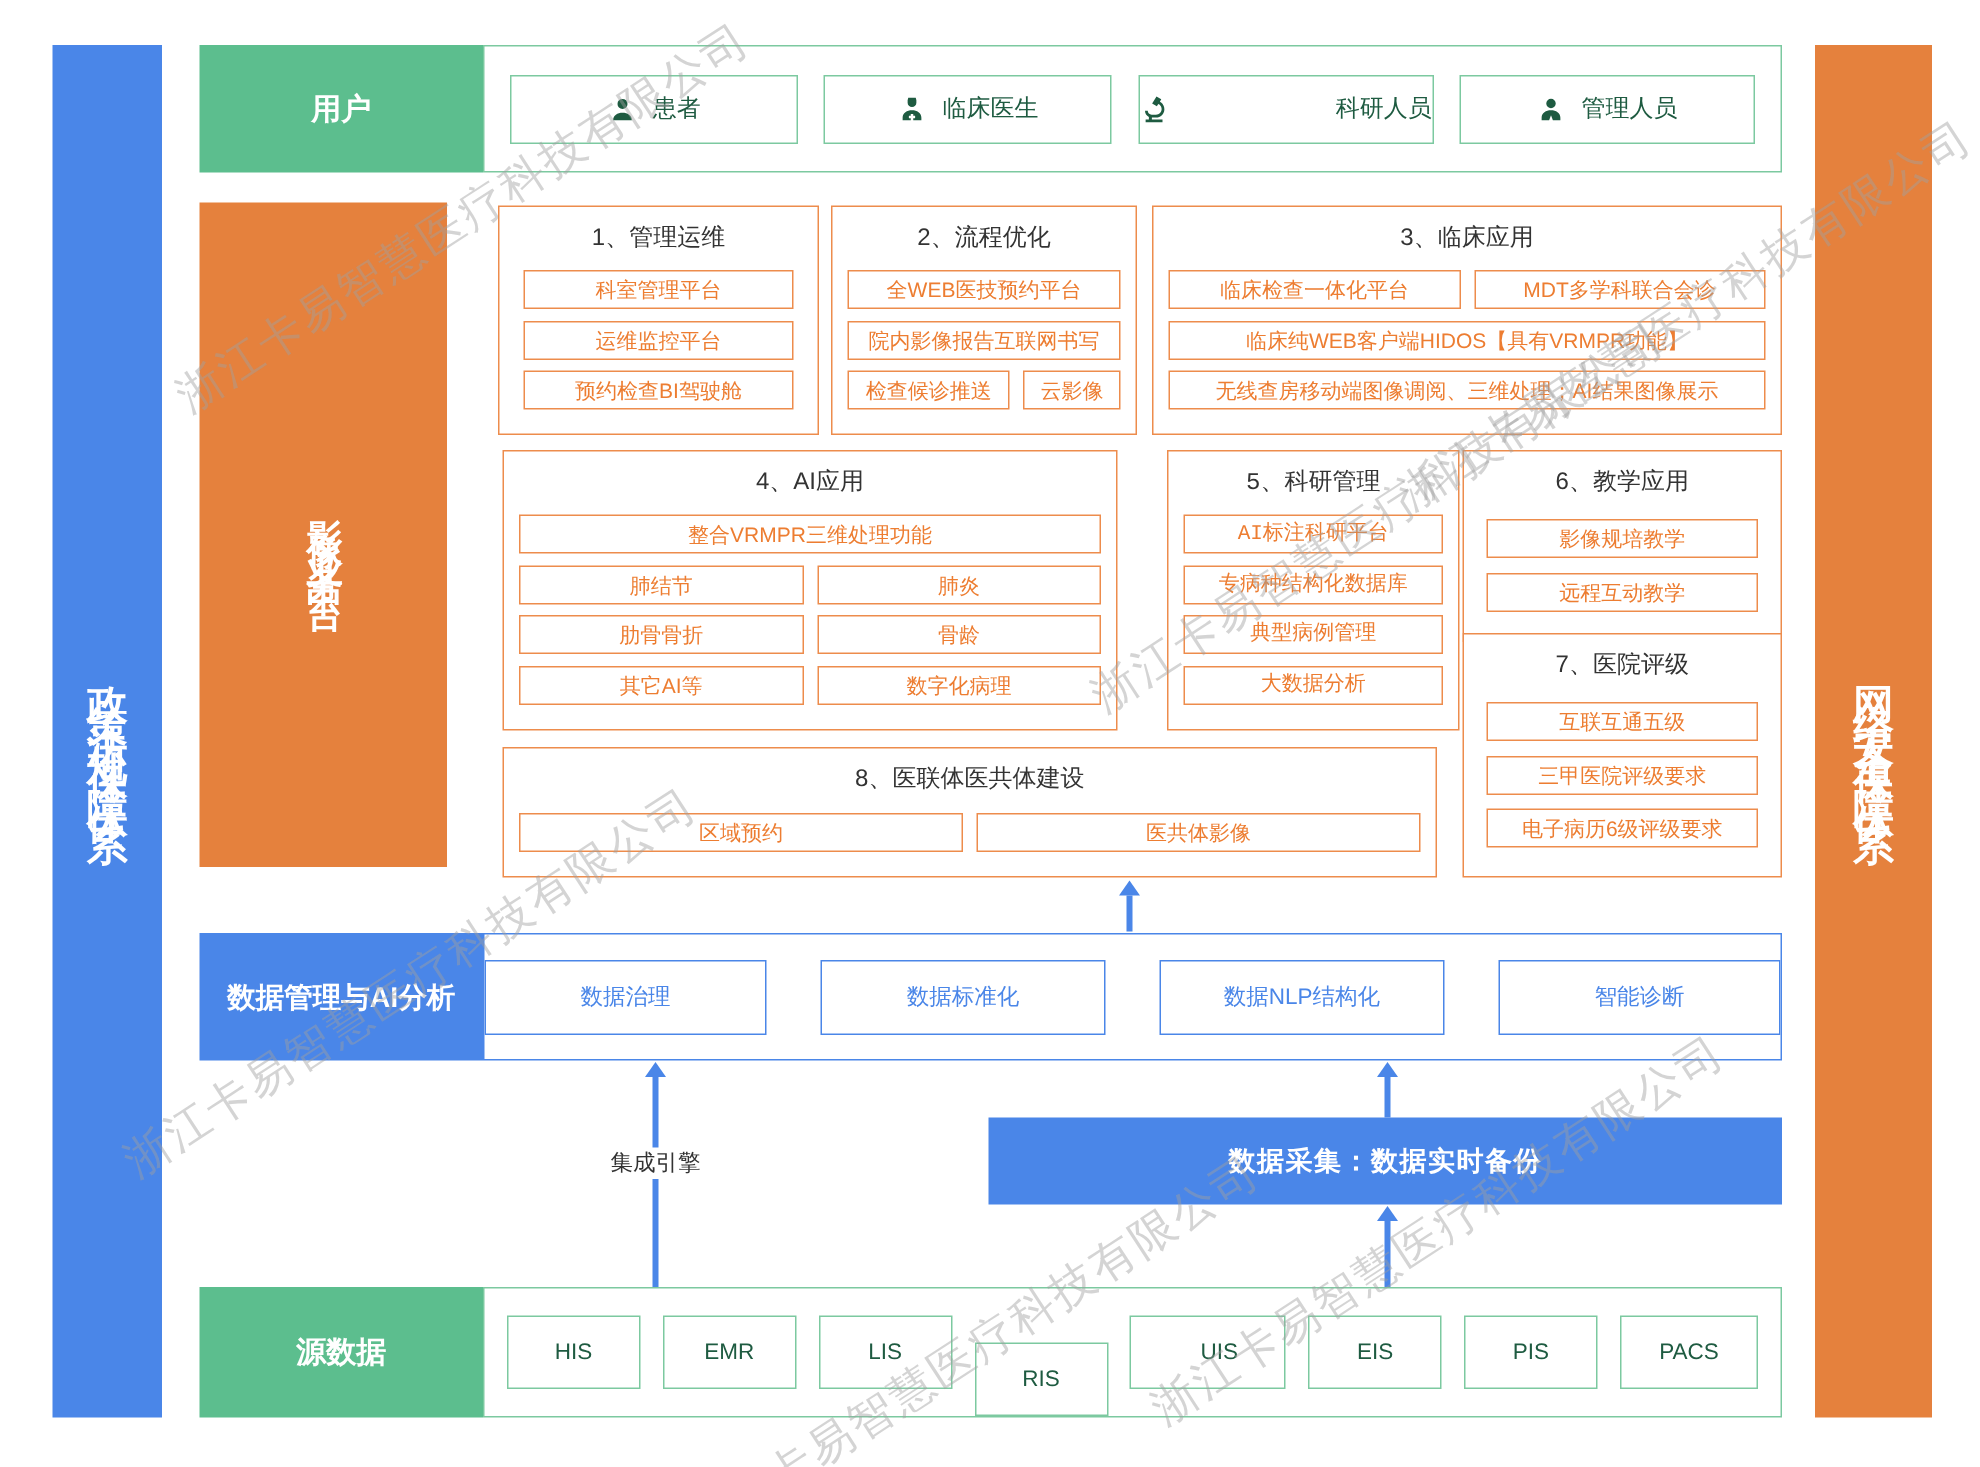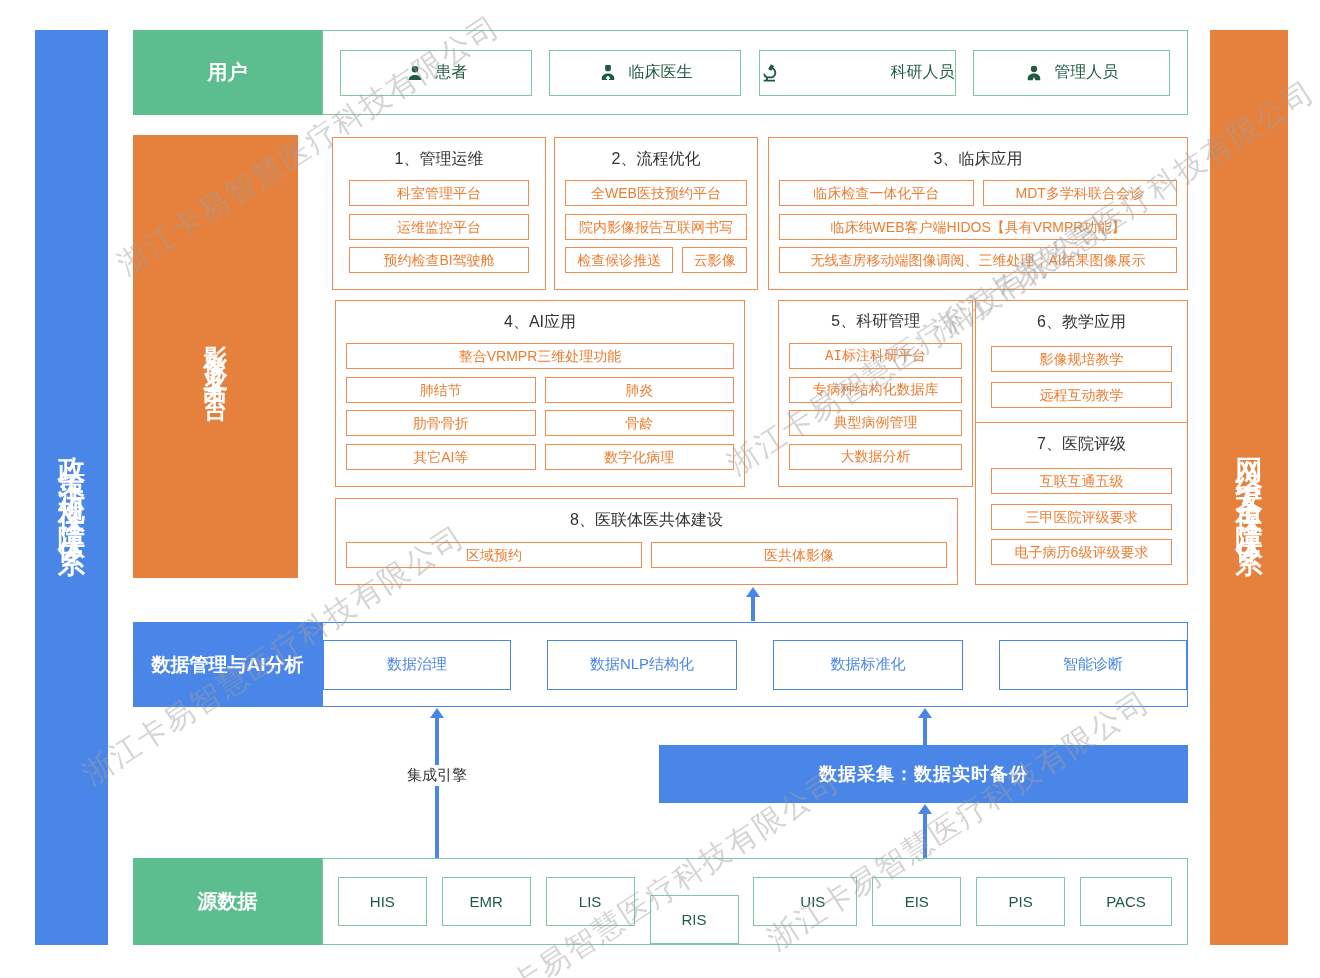--- a/index.html
+++ b/index.html
@@ -208,22 +208,22 @@
         <div class="oitem">区域预约</div>
         <div class="oitem">医共体影像</div>
       </div>
     </div>
   </div>
 </div>
 
 <div class="abs solid-label" style="left:133px;top:622px;width:189px;height:85px;background:#4a86e8;font-size:19px;">数据管理与AI分析</div>
 <div class="abs bframe row-evenly" style="left:322px;top:622px;width:866px;height:85px;gap:36px;">
   <div class="bbox" style="width:190px;height:48px;">数据治理</div>
+  <div class="bbox" style="width:192px;height:48px;">数据标准化</div>
   <div class="bbox" style="width:192px;height:48px;">数据NLP结构化</div>
-  <div class="bbox" style="width:192px;height:48px;">数据标准化</div>
   <div class="bbox" style="width:190px;height:48px;">智能诊断</div>
 </div>
 
 <div class="arrow-up" style="left:746px;top:587px;height:34px;">
     <div class="head"></div>
     <div class="shaft"></div>
   </div>
 
 <div class="arrow-up" style="left:430px;top:708px;height:150px;">
     <div class="head"></div>

